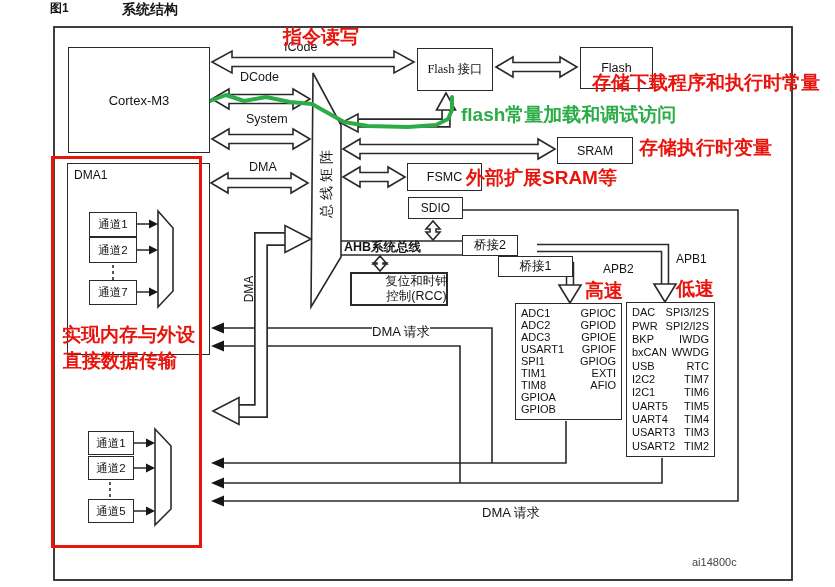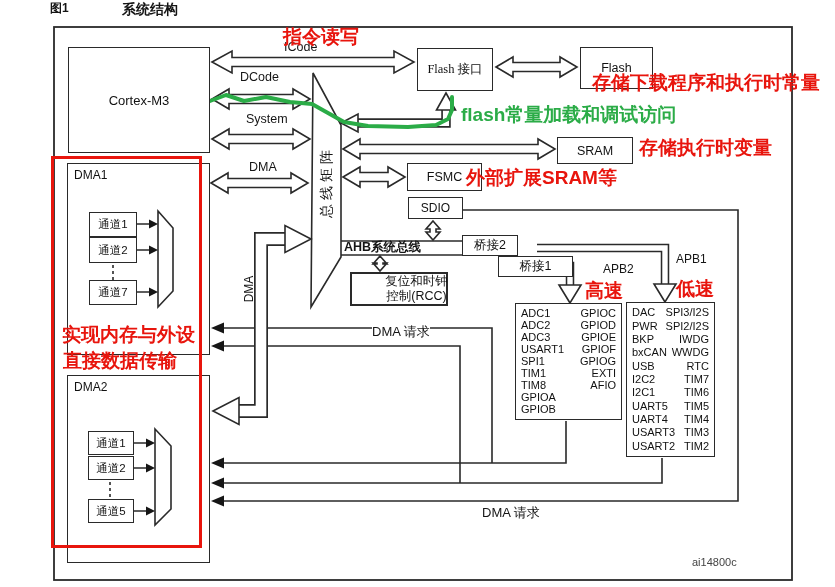--- a/index.html
+++ b/index.html
@@ -125,23 +125,20 @@
     </div>
   </div>
 
   <div class="frame" style="left:67px;top:163px;width:143px;height:192px;">
     <span>DMA1</span>
   </div>
   <div class="chbox" style="left:89px;top:212px;width:48px;height:25px;">通道1</div>
   <div class="chbox" style="left:89px;top:237px;width:48px;height:26px;">通道2</div>
   <div class="chbox" style="left:89px;top:280px;width:48px;height:25px;">通道7</div>
 
-  <div class="frame" style="left:67px;top:375px;width:143px;height:188px;">
-    <span>DMA2</span>
-  </div>
   <div class="chbox" style="left:88px;top:431px;width:46px;height:24px;">通道1</div>
   <div class="chbox" style="left:88px;top:456px;width:46px;height:24px;">通道2</div>
   <div class="chbox" style="left:88px;top:499px;width:46px;height:24px;">通道5</div>
 
   <div class="plist" style="left:515px;top:303px;width:107px;height:117px;">
     <div class="prow">
         <span>ADC1</span>
         <span>GPIOC</span>
       </div>
     <div class="prow">

